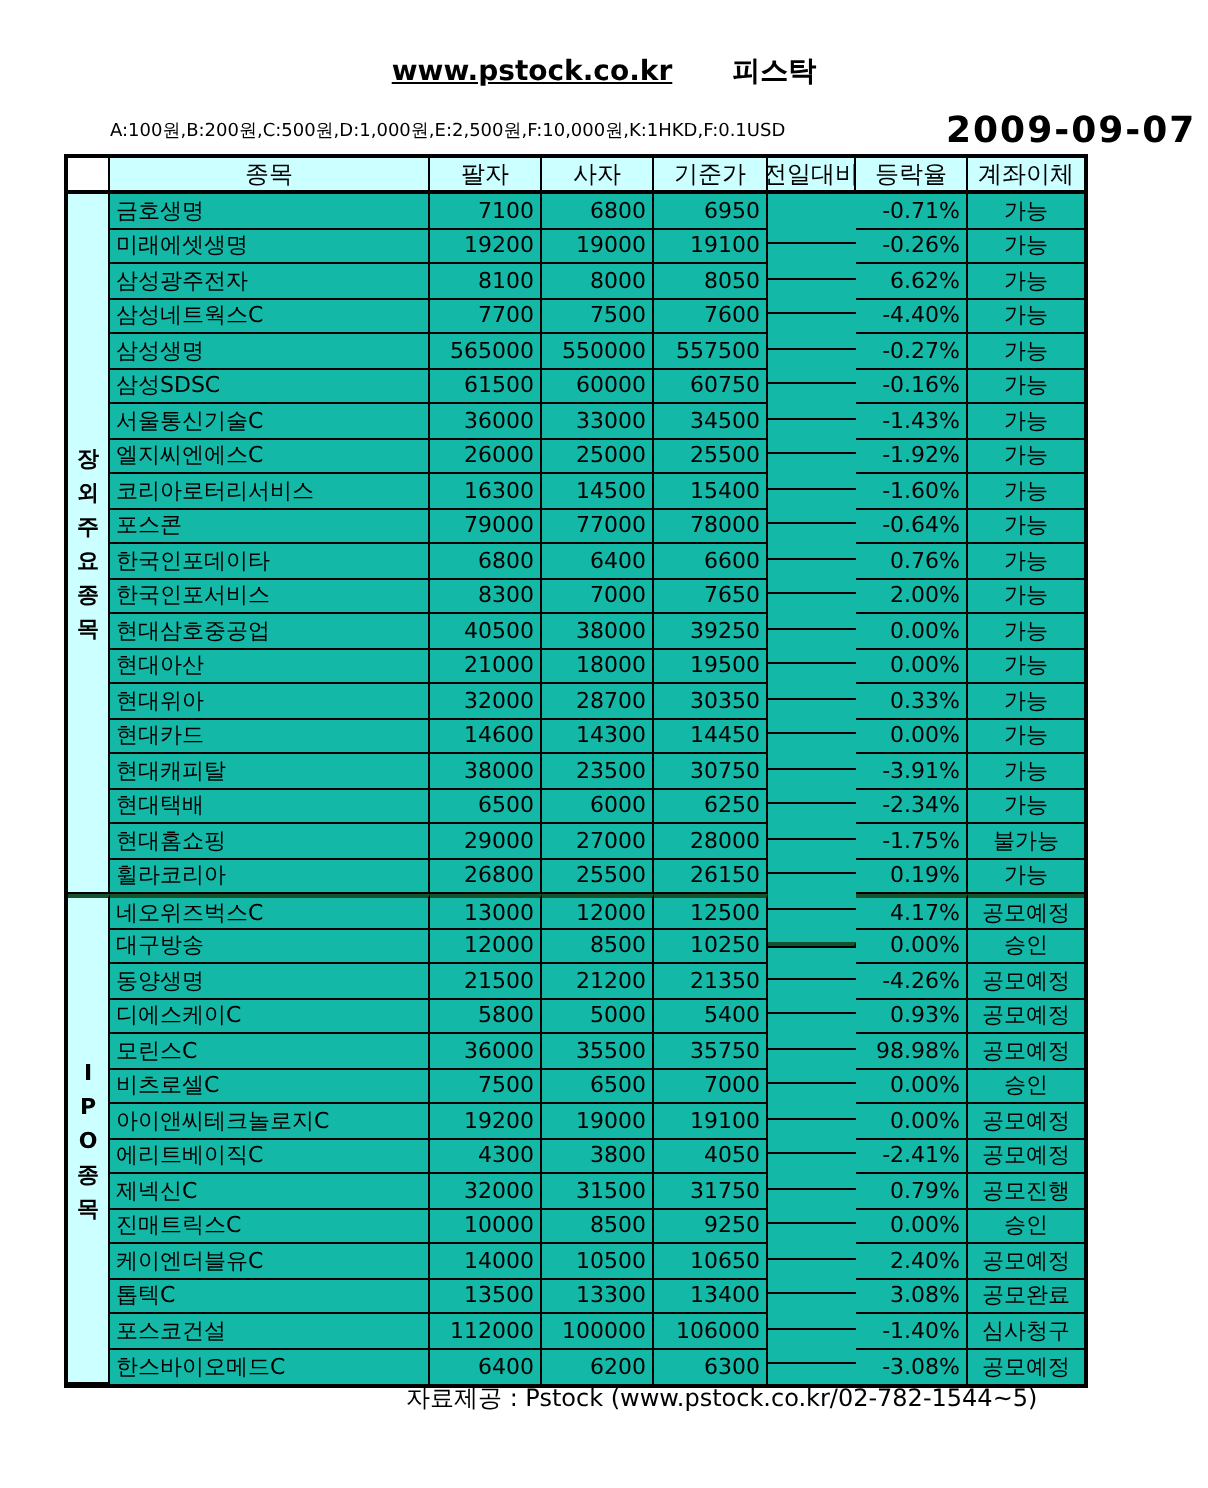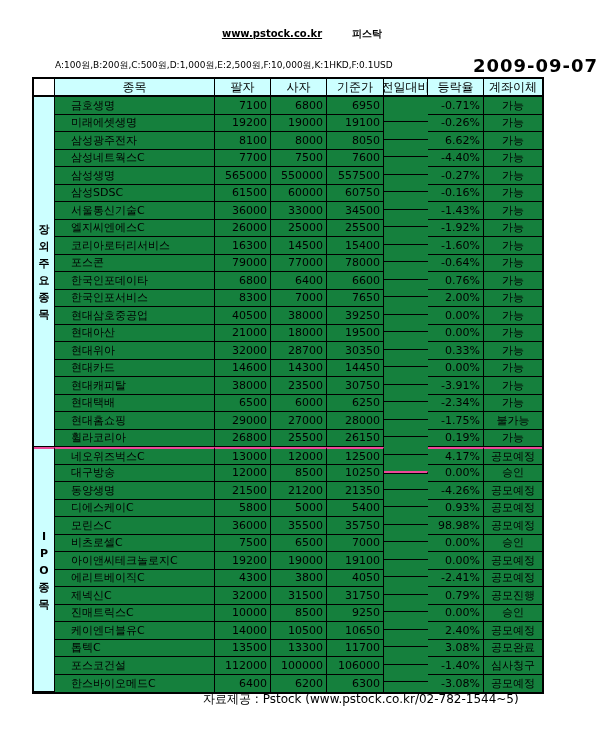--- a/index.html
+++ b/index.html
@@ -2,51 +2,51 @@
 <html><head>
 <meta charset="utf-8">
 <style>
   html,body{margin:0;padding:0;}
   body{
     width:604px;height:744px;position:relative;background:#ffffff;color:#000;
     font-family:"DejaVu Sans","Liberation Sans",sans-serif;
     -webkit-font-smoothing:none;
   }
   .title{position:absolute;top:27px;left:0;width:604px;text-align:center;
-         font-size:10px;font-weight:bold;white-space:nowrap;}
+         font-size:14px;font-weight:bold;white-space:nowrap;}
   .title .url{text-decoration:underline;margin-right:30px;}
   .note{position:absolute;top:59px;left:55px;font-size:9px;letter-spacing:0px;white-space:nowrap;}
   .date{position:absolute;top:55px;left:473px;font-size:18px;font-weight:bold;letter-spacing:1px;}
 
   .grid{
     position:absolute;left:32px;top:77px;
     display:grid;
     grid-template-columns:21px 160px 56px 56px 57px 44px 56px 58px;
     grid-template-rows:18px repeat(34,17.5px);
-    border:2px solid #000;background:#15803d;
+    border:2px solid #000;background:#14b8a6;
   }
   .cell{
     border-right:1px solid #000;border-bottom:1px solid #000;
     font-size:11px;display:flex;align-items:center;
     overflow:hidden;white-space:nowrap;box-sizing:border-box;
   }
   .cell:nth-child(8n+1){}
   .head{background:#CCFFFF;justify-content:center;font-size:12px;border-bottom-width:2px;}
   .corner{background:#ffffff;border-bottom-width:2px;}
   .grouplabel{
     background:#CCFFFF;flex-direction:column;justify-content:center;
     font-weight:bold;font-size:11px;line-height:11px;gap:6px;text-align:center;
   }
-  .name{padding-left:16px;}
+  .name{padding-left:3px;}
   .num{justify-content:flex-end;padding-right:3px;}
   .chg{justify-content:flex-end;padding-right:3px;font-weight:bold;margin-top:24px;}
   .center{justify-content:center;}
   .lastcol{border-right:none;}
   .lastrow{border-bottom:none;}
-  .thick{border-top:2px solid #ec4899;}
+  .thick{border-top:2px solid #14532d;}
   .footer{position:absolute;top:691px;left:203px;font-size:12px;white-space:nowrap;}
 </style>
 </head>
 <body>
 
 <div class="title">
   <span class="url">www.pstock.co.kr</span><span>피스탁</span>
 </div>
 
 <div class="note">A:100원,B:200원,C:500원,D:1,000원,E:2,500원,F:10,000원,K:1HKD,F:0.1USD</div>
@@ -289,21 +289,21 @@
     <div class="cell name">케이엔더블유C</div>
     <div class="cell num">14000</div>
     <div class="cell num">10500</div>
     <div class="cell num">10650</div>
     <div class="cell chg">▲250</div>
     <div class="cell num">2.40%</div>
     <div class="cell center lastcol">공모예정</div>
     <div class="cell name">톱텍C</div>
     <div class="cell num">13500</div>
     <div class="cell num">13300</div>
-    <div class="cell num">11700</div>
+    <div class="cell num">13400</div>
     <div class="cell chg">▲400</div>
     <div class="cell num">3.08%</div>
     <div class="cell center lastcol">공모완료</div>
     <div class="cell name">포스코건설</div>
     <div class="cell num">112000</div>
     <div class="cell num">100000</div>
     <div class="cell num">106000</div>
     <div class="cell chg">▽1500</div>
     <div class="cell num">-1.40%</div>
     <div class="cell center lastcol">심사청구</div>

